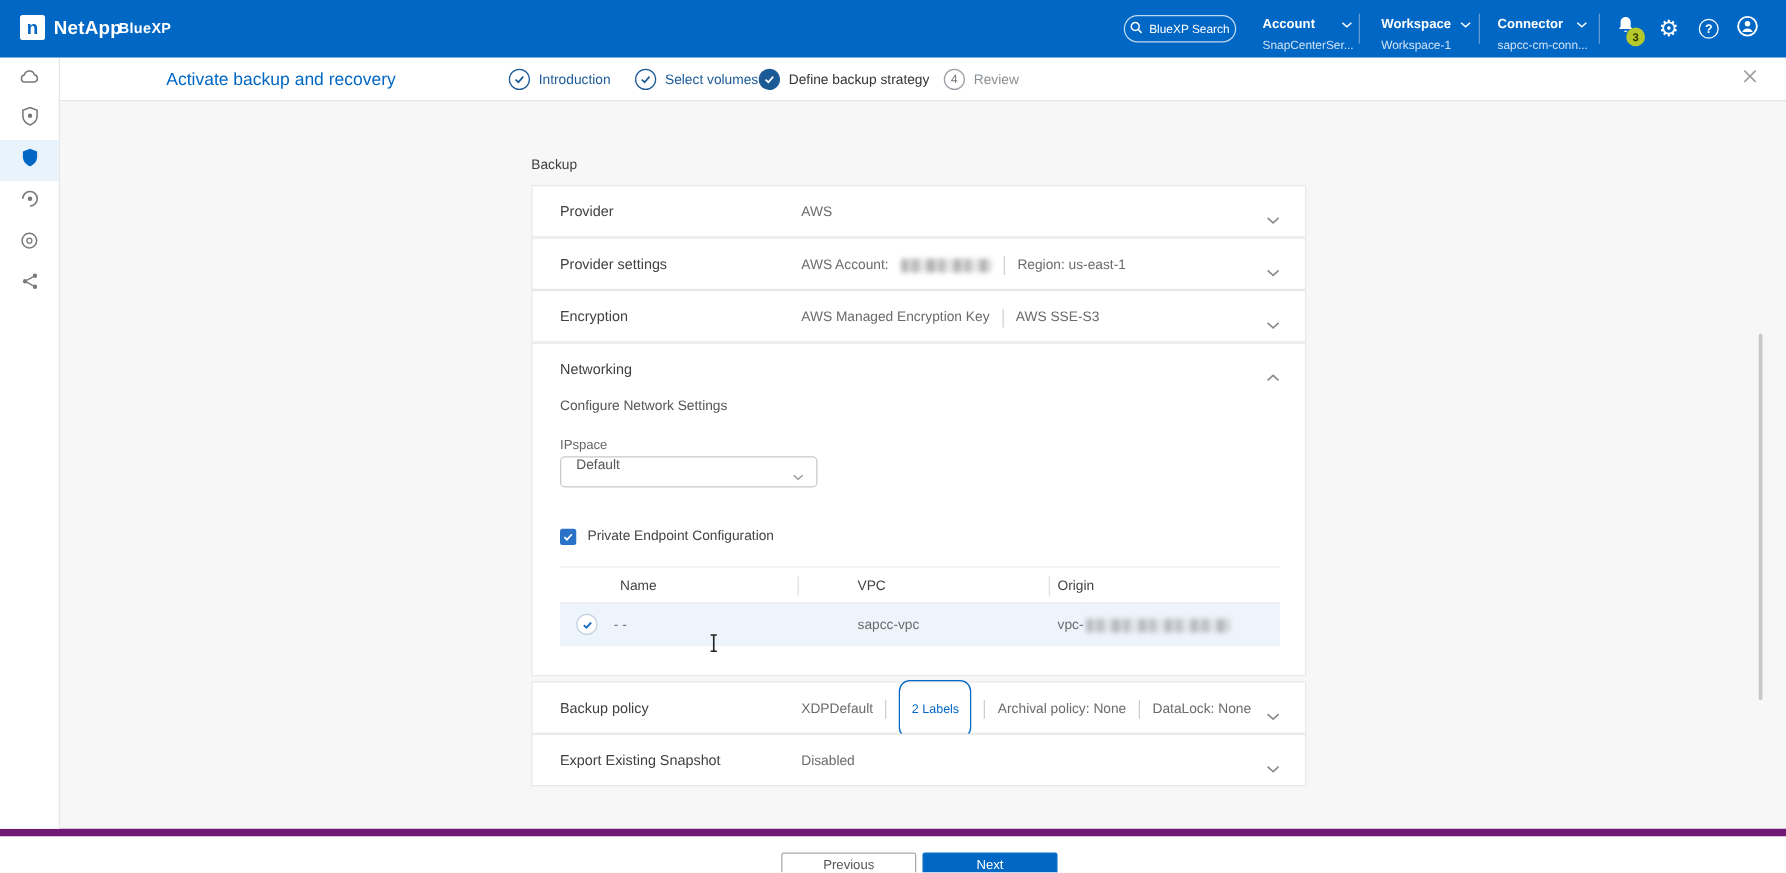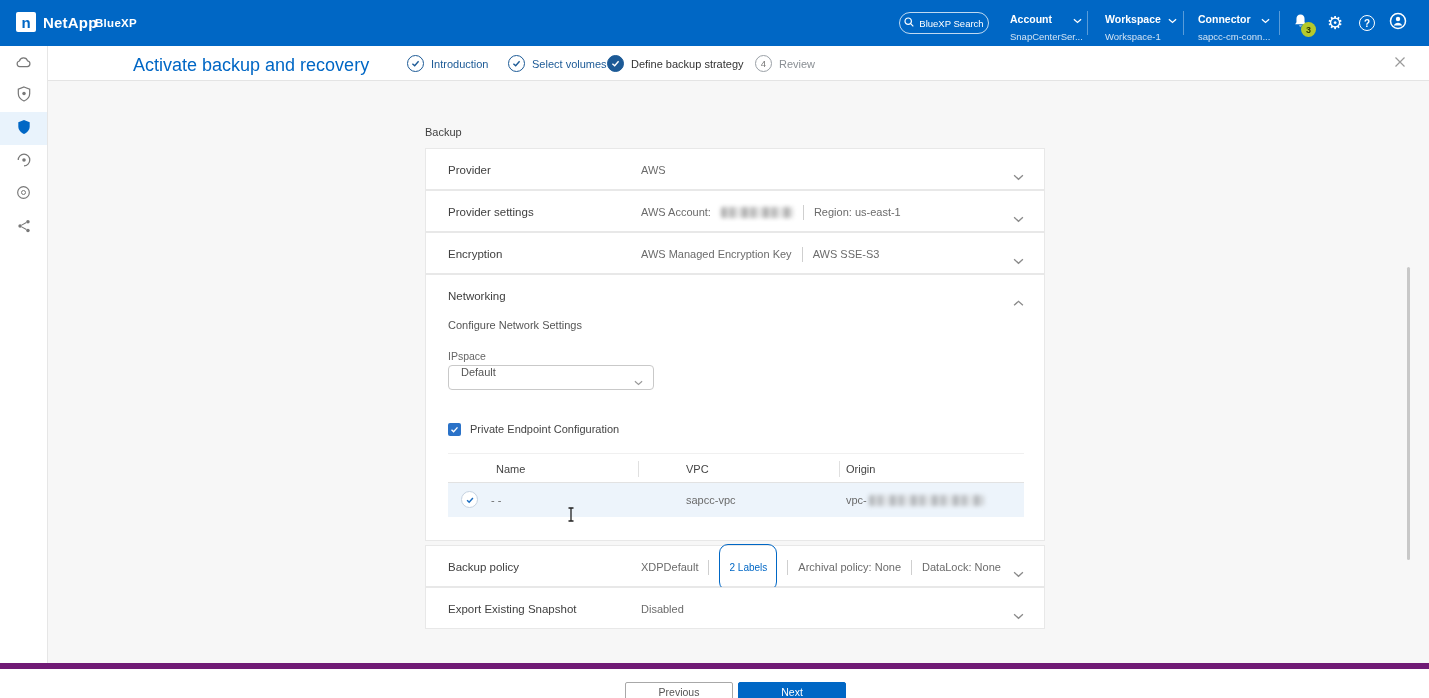--- a/index.html
+++ b/index.html
@@ -18,21 +18,21 @@
   .nav-menu .m-label { color:#fff; font-size:10.5px; font-weight:bold; }
   .nav-menu .m-value { color:rgba(255,255,255,.82); font-size:9.5px; margin-top:3px; white-space:nowrap; }
   .nav-div { position:absolute; top:11px; width:1px; height:24px; background:rgba(255,255,255,.35); }
   .nav-ico { position:absolute; top:13px; width:20px; height:20px; display:flex; align-items:center; justify-content:center; cursor:pointer; }
   .badge { position:absolute; left:1301px; top:22px; width:15px; height:15px; border-radius:50%; background:#b5c92c; color:#2d3a00; font-size:9px; font-weight:bold; display:flex; align-items:center; justify-content:center; z-index:2; }
   .help-circle { width:16px; height:16px; border:1.5px solid #fff; border-radius:50%; color:#fff; font-size:10px; font-weight:bold; display:flex; align-items:center; justify-content:center; }
   .gear-glyph { color:#fff; font-size:18px; line-height:1; }
 
   
   .wizhead { position:absolute; left:48px; top:46px; width:1381px; height:35px; background:#fff; border-bottom:1px solid #e4e4e4; z-index:20; }
-  .wiz-title { position:absolute; left:85px; top:9px; color:#0067c5; font-size:18px; }
+  .wiz-title { position:absolute; left:85px; top:9px; color:#0067c5; font-size:14px; }
   .step { position:absolute; top:9px; display:flex; align-items:center; gap:7px; cursor:pointer; }
   .step-circle { width:17px; height:17px; border-radius:50%; display:flex; align-items:center; justify-content:center; flex:0 0 auto; }
   .step-circle.done { border:1.5px solid #1c5a96; background:#fff; }
   .step-circle.current { background:#1c5a96; border:1.5px solid #1c5a96; }
   .step-circle.todo { border:1.5px solid #9aa0a6; color:#777; font-size:9.5px; }
   .step-label { font-size:11px; white-space:nowrap; }
   .step.done .step-label { color:#1c5a96; }
   .step.current .step-label { color:#333; }
   .step.todo .step-label { color:#8a8f94; }
   .close-x { position:absolute; left:1343px; top:8px; width:18px; height:18px; display:flex; align-items:center; justify-content:center; cursor:pointer; }

